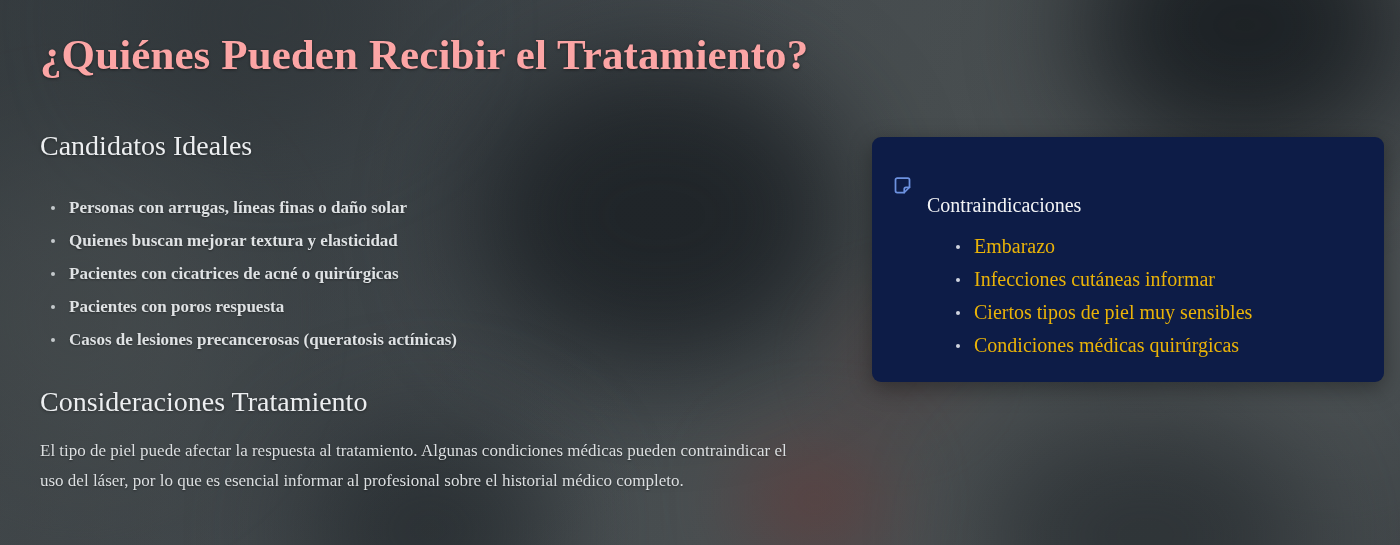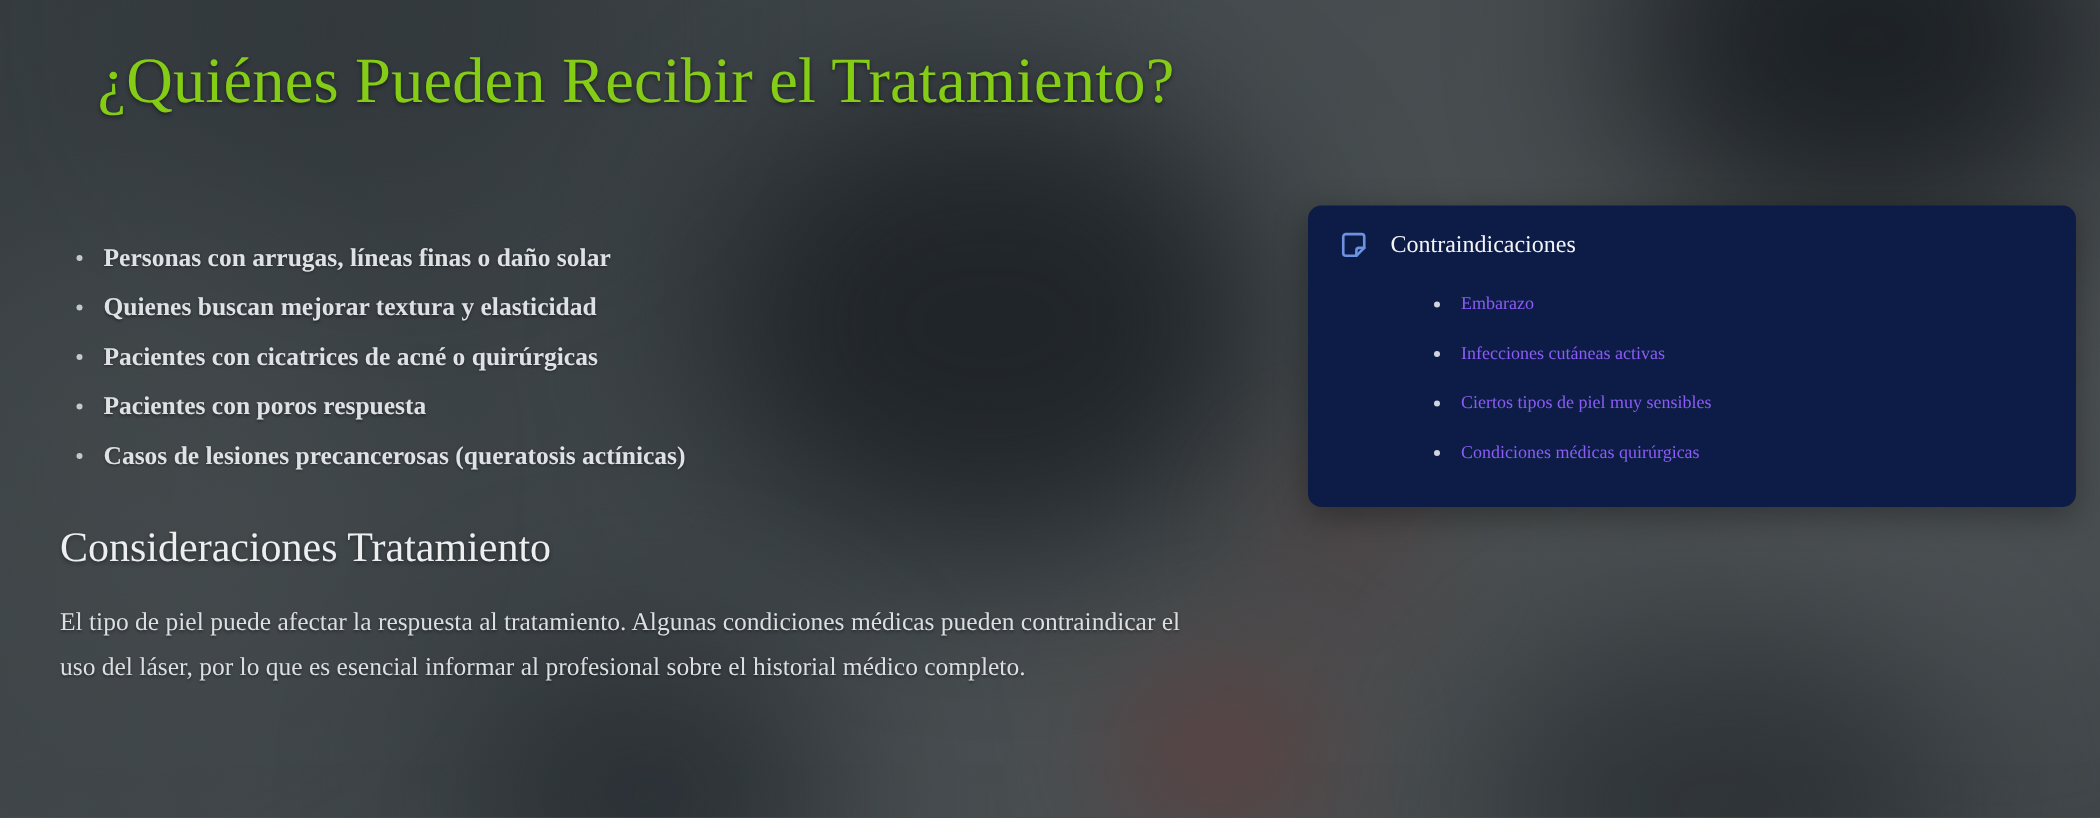--- a/index.html
+++ b/index.html
@@ -61,26 +61,25 @@
     width: 1400px;
     height: 545px;
     padding: 0 40px;
   }
 
   .page-title {
     position: absolute;
     left: 40px;
     top: 30px;
     font-size: 43px;
-    font-weight: 400;
+    font-weight: 700;
     letter-spacing: .1px;
-    color: #84cc16;
+    color: #fca5a5;
     text-shadow: 0 1px 3px rgba(0,0,0,.45);
     white-space: nowrap;
-    margin-left: 25px;
   }
 
   .left-col {
     position: absolute;
     left: 40px;
     top: 128px;
     width: 800px;
   }
 
   .section-heading {
@@ -144,36 +143,37 @@
     align-items: center;
     gap: 14px;
   }
   .note-icon {
     width: 21px;
     height: 21px;
     flex: 0 0 21px;
     display: block;
   }
   .callout-title {
-    font-size: 16px;
+    font-size: 20px;
     font-weight: 400;
     color: #f3f4f6;
     line-height: 1.25;
+    margin-top: 40px;
   }
   .callout-list {
     list-style: none;
     margin: 12px 0 0 0;
     padding-left: 60px;
   }
   .callout-list li {
     position: relative;
     padding-left: 22px;
-    font-size: 12px;
+    font-size: 20px;
     line-height: 33px;
-    color: #8b5cf6;
+    color: #eab308;
     font-family: Liberation Serif, serif;
   }
   .callout-list li::before {
     content: "";
     position: absolute;
     left: 4px;
     top: 15px;
     width: 4px;
     height: 4px;
     border-radius: 50%;
@@ -196,20 +196,21 @@
   <div class="blob blob-e"></div>
   <div class="bg-veil"></div>
 </div>
 
 <div class="page">
 
   <h1 class="page-title">¿Quiénes Pueden Recibir el Tratamiento?</h1>
 
   <div class="left-col">
 
+    <h2 class="section-heading">Candidatos Ideales</h2>
 
     <ul class="candidate-list">
       <li>Personas con arrugas, líneas finas o daño solar</li>
       <li>Quienes buscan mejorar textura y elasticidad</li>
       <li>Pacientes con cicatrices de acné o quirúrgicas</li>
       <li>Pacientes con poros respuesta</li>
       <li>Casos de lesiones precancerosas (queratosis actínicas)</li>
     </ul>
 
     <div class="considerations">
@@ -225,19 +226,19 @@
         <svg class="note-icon" viewBox="0 0 24 24" fill="none" stroke="#6d92e0" stroke-width="2" stroke-linecap="round" stroke-linejoin="round" aria-hidden="true">
           <path d="M4 5.5a2 2 0 0 1 2-2h12a2 2 0 0 1 2 2v8.5l-6 6H6a2 2 0 0 1-2-2z"></path>
           <path d="M20 14h-4a2 2 0 0 0-2 2v4"></path>
         </svg>
       </span>
       <h3 class="callout-title">Contraindicaciones</h3>
     </div>
 
     <ul class="callout-list">
       <li>Embarazo</li>
-      <li>Infecciones cutáneas activas</li>
+      <li>Infecciones cutáneas informar</li>
       <li>Ciertos tipos de piel muy sensibles</li>
       <li>Condiciones médicas quirúrgicas</li>
     </ul>
   </aside>
 
 </div>
 
 </body></html>

